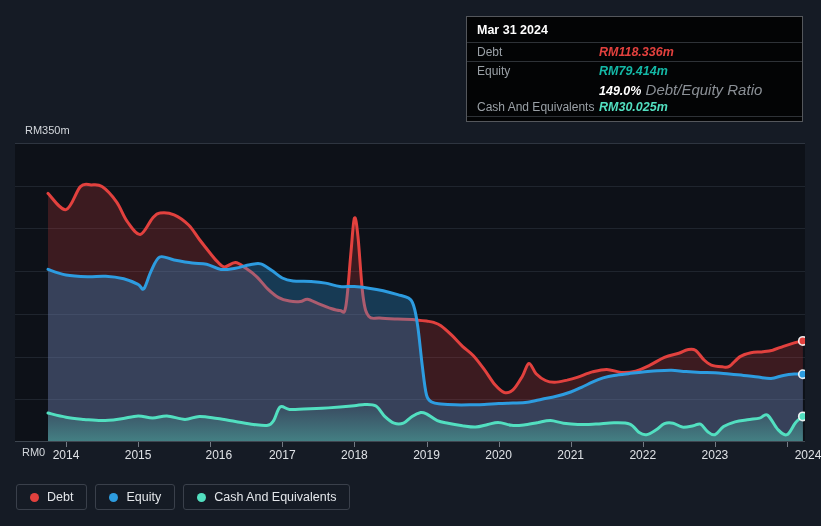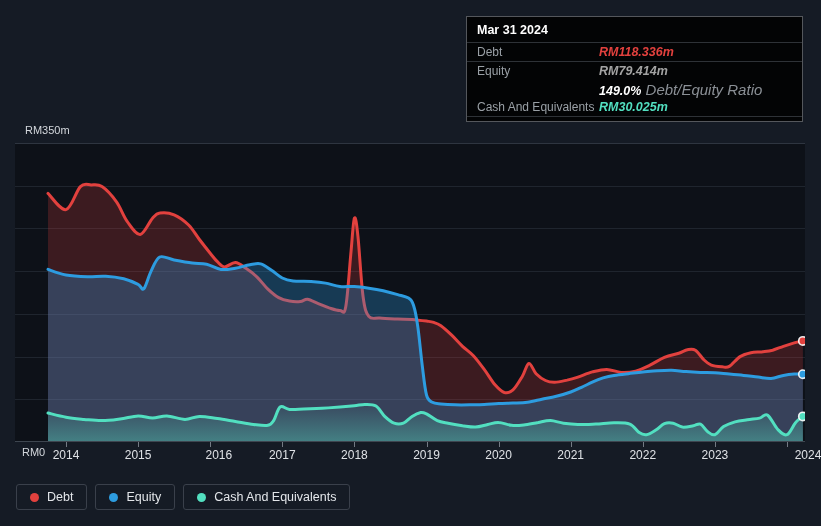--- a/index.html
+++ b/index.html
@@ -98,21 +98,21 @@
 
   <div class="tooltip">
     <div class="tt-title">Mar 31 2024</div>
     <div id="tt-rows">
         <div class="tt-row">
           <span class="tt-label">Debt</span>
           <span class="tt-value" style="color: rgb(226, 65, 62);">RM118.336m</span>
         </div>
         <div class="tt-row noline">
           <span class="tt-label">Equity</span>
-          <span class="tt-value" style="color: #a3a3a3;">RM79.414m</span>
+          <span class="tt-value" style="color: #14b8a6;">RM79.414m</span>
         </div>
         <div class="tt-row noline">
           <span class="tt-label"></span>
           <span class="tt-value"><span style="color: rgb(255, 255, 255);">149.0%</span><span class="tt-ratio-rest"> Debt/Equity Ratio</span></span>
         </div>
         <div class="tt-row">
           <span class="tt-label">Cash And Equivalents</span>
           <span class="tt-value" style="color: rgb(82, 223, 192);">RM30.025m</span>
         </div>
       </div>

